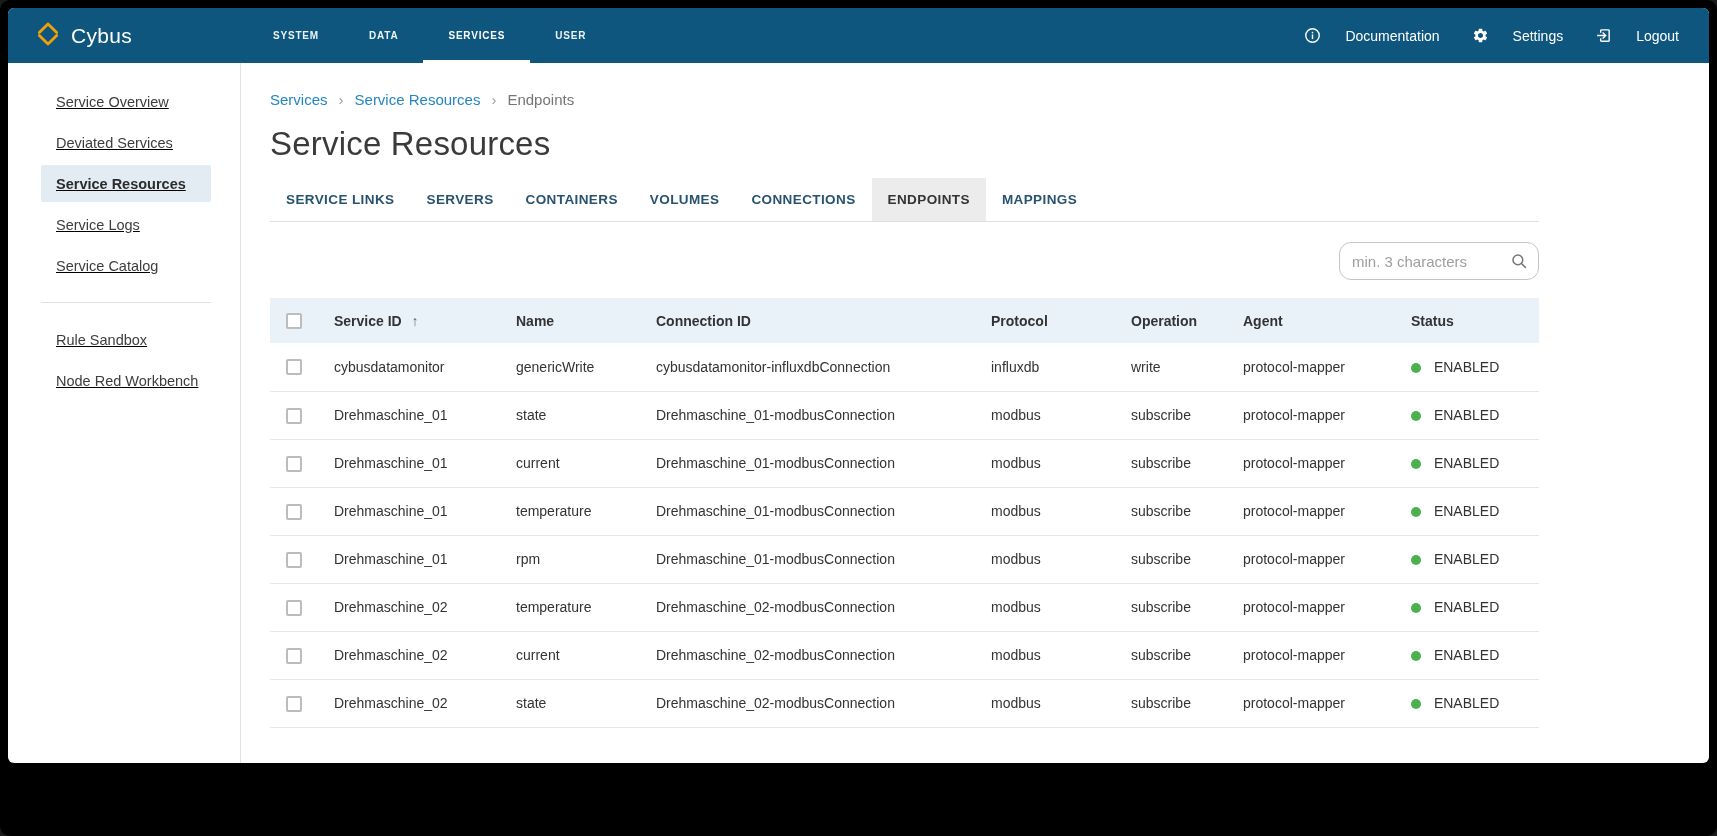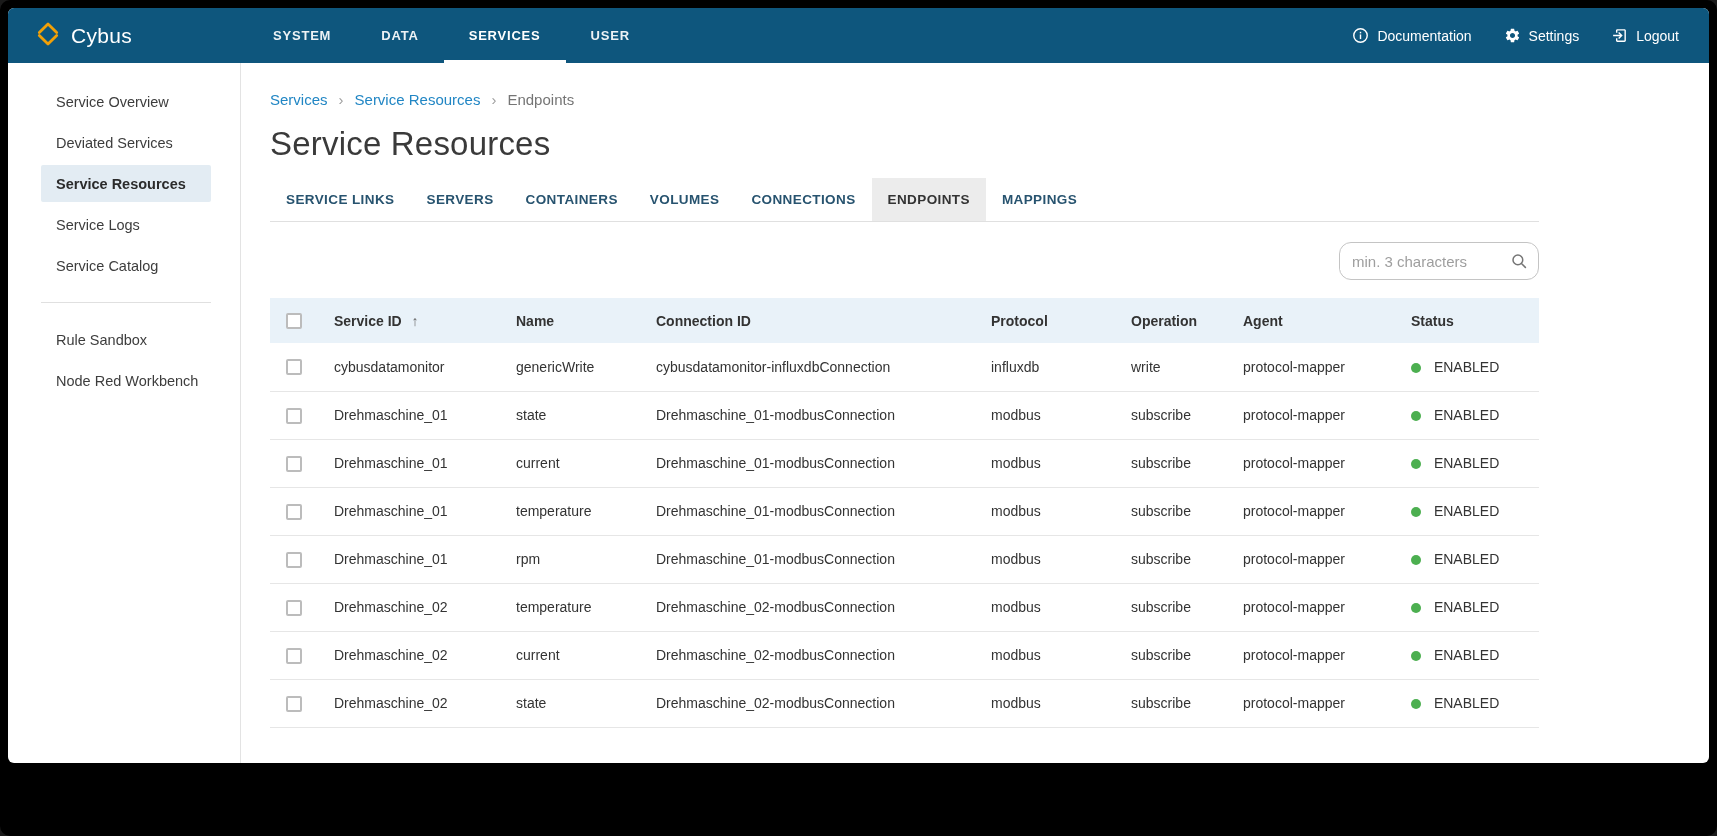--- a/index.html
+++ b/index.html
@@ -7,29 +7,29 @@
   body { font-family:"Liberation Sans", sans-serif; }
 
   .frame { width:1717px; height:836px; background:#000; padding:8px 8px 73px 8px; border-radius:10px; }
   .app { width:100%; height:100%; background:#fff; border-radius:6px; overflow:hidden; display:flex; flex-direction:column; }
 
   
   .topbar { height:55px; min-height:55px; background:#0e567d; color:#fff; display:flex; align-items:stretch; }
   .brand { display:flex; align-items:center; gap:10px; padding-left:27px; min-width:240px; }
   .brand-name { font-size:21px; font-weight:500; letter-spacing:0.3px; }
   .topnav { display:flex; align-items:stretch; }
-  .nav-item { display:flex; align-items:center; padding:0 25px; font-size:13px; font-weight:600; letter-spacing:0.8px; color:rgba(255,255,255,0.92); cursor:pointer; border-bottom:3px solid transparent; border-top:3px solid transparent; }
+  .nav-item { display:flex; align-items:center; padding:0 25px; font-size:10px; font-weight:600; letter-spacing:0.8px; color:rgba(255,255,255,0.92); cursor:pointer; border-bottom:3px solid transparent; border-top:3px solid transparent; }
   .nav-item.active { border-bottom-color:#fff; color:#fff; }
   .top-actions { margin-left:auto; display:flex; align-items:center; gap:32px; padding-right:30px; }
-  .action { display:flex; align-items:center; gap:8px; font-size:14px; cursor:pointer; }
+  .action { display:flex; align-items:center; gap:24px; font-size:14px; cursor:pointer; }
   .action svg { display:block; }
 
   
   .shell { flex:1; display:flex; overflow:hidden; }
-  .sidebar { width:233px; min-width:233px; border-right:1px solid #e3e3e3; padding-top:16px; }
+  .sidebar { width:233px; min-width:233px; border-right:1px solid #e3e3e3; padding-top:16px;text-decoration:underline; }
   .side-item { display:flex; align-items:center; height:37px; margin:4px 29px 4px 33px; padding:0 15px; font-size:14.5px; color:#3d3d3d; border-radius:2px; cursor:pointer; white-space:nowrap; }
   .side-item.active { background:#e3ecf3; font-weight:bold; color:#2b2b2b; }
   .side-divider { border:none; border-top:1px solid #e0e0e0; margin:18px 29px 18px 33px; }
 
   .main { flex:1; padding:28px 0 0 29px; overflow:hidden; }
   .content { width:1269px; }
 
   
   .breadcrumb { display:flex; align-items:center; gap:11px; font-size:15px; color:#757575; }
   .bc-item.link { color:#2186c4; cursor:pointer; }

